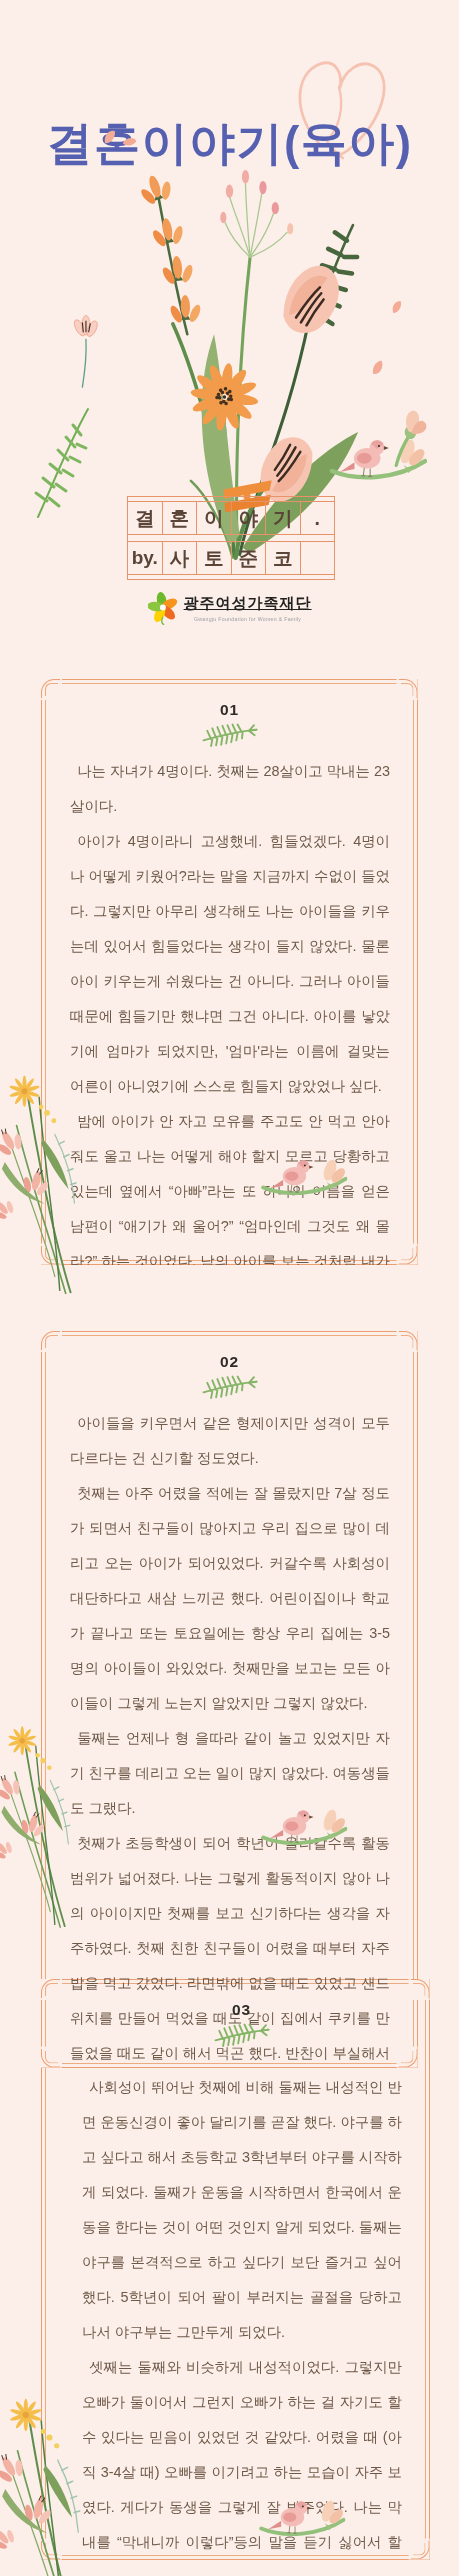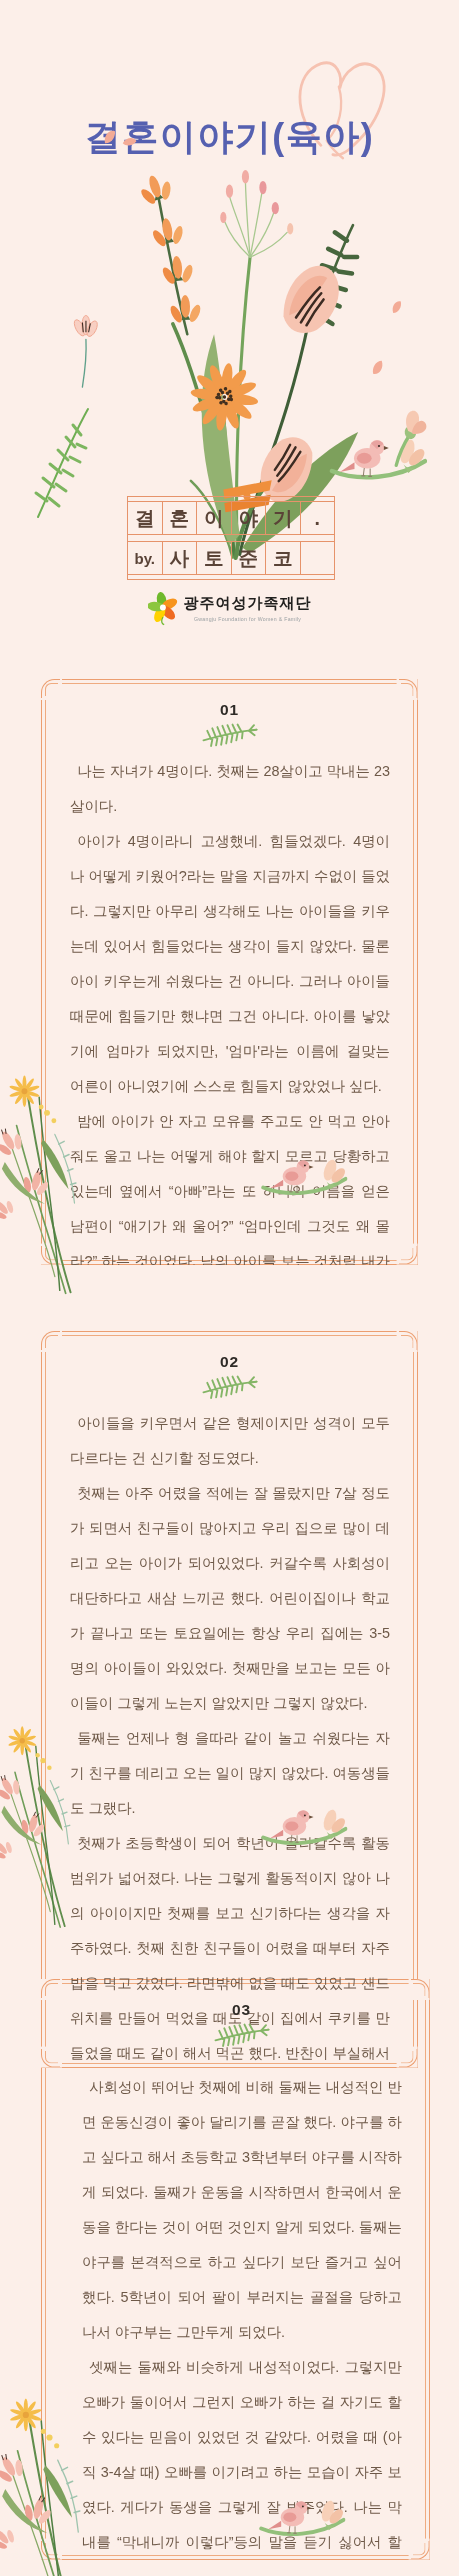--- a/index.html
+++ b/index.html
@@ -2,39 +2,39 @@
 <html style="font-size:8.2px"><head>
 <meta charset="utf-8">
 <style>
   html,body{margin:0;padding:0;}
   body{font-family:"Liberation Sans","DejaVu Sans",sans-serif;}
   .page{position:relative;width:459px;height:3246px;background:#fcefe9;overflow:hidden;}
 
   
   .heart{position:absolute;left:284px;top:37px;width:106px;height:124px;z-index:1;}
   .main-title{position:absolute;top:77px;left:0;width:100%;text-align:center;
-    font-size:36px;font-weight:700;color:#5560b0;letter-spacing:1.5px;z-index:2;margin-top:36px;}
+    font-size:46px;font-weight:700;color:#5560b0;letter-spacing:1.5px;z-index:2;margin-top:36px;}
   .bouquet{position:absolute;left:70px;top:164px;width:319px;height:397px;z-index:1;}
   .deco{position:absolute;z-index:3;}
 
   
   .ms-card{position:absolute;left:127px;top:496px;width:206px;border:1px solid #e6936a;z-index:4;background:transparent;}
   .ms-sp{height:4.1px;border-bottom:1px solid #e6936a;}
   .ms-sp2{height:4.1px;}
   .ms-gap{height:6.2px;border-bottom:1px solid #e6936a;}
   .ms-row{display:flex;border-bottom:1px solid #e6936a;}
   .ms-cell{flex:1;height:32px;display:flex;align-items:center;justify-content:center;
     font-size:19.6px;font-weight:600;color:#5a4337;border-right:1px solid #e6936a;}
   .ms-cell:last-child{border-right:none;}
-  .ms-by{font-size:15px;}
+  .ms-by{font-size:19px;}
 
   
   .logo{position:absolute;top:590px;left:50%;transform:translateX(-50%);
     display:flex;align-items:center;gap:6.2px;z-index:4;}
-  .logo-kr{font-size:15px;font-weight:800;color:#21201e;letter-spacing:1px;}
+  .logo-kr{font-size:15px;font-weight:800;color:#21201e;letter-spacing:1px;text-decoration:underline;}
   .logo-en{font-size:5.2px;color:#9aa0a3;margin-top:2.1px;text-align:center;letter-spacing:0.3px;}
 
   
   .story-box{position:absolute;left:41px;width:377px;overflow:hidden;}
   .box-outer{position:absolute;inset:0;border:1.5px solid #ec9e70;}
   .box-inner{position:absolute;inset:4.1px;border:1px solid #efab80;}
   .corner{position:absolute;width:20.6px;height:20.6px;background:#fcefe9;z-index:2;}
   .corner::before{content:"";position:absolute;top:0;left:0;width:19px;height:19px;box-sizing:border-box;
     border-top:1.5px solid #ec9e70;border-left:1.5px solid #ec9e70;border-top-left-radius:13.4px;}
   .corner::after{content:"";position:absolute;top:4.1px;left:4.1px;width:13.4px;height:13.4px;box-sizing:border-box;
@@ -379,21 +379,21 @@
     <div class="corner c-bl"></div>
     <div class="corner c-br"></div>
     <div class="box-content">
       <div class="sec-head">02</div>
       <div class="leaf-wrap"><svg style="width:72px;height:28px;" viewBox="0 0 140 54" width="72" height="28">
             <use href="#sym-leafdiv"></use>
           </svg></div>
       <div class="box-text">
         <p>아이들을 키우면서 같은 형제이지만 성격이 모두 다르다는 건 신기할 정도였다.</p>
         <p>첫째는 아주 어렸을 적에는 잘 몰랐지만 7살 정도가 되면서 친구들이 많아지고 우리 집으로 많이 데리고 오는 아이가 되어있었다. 커갈수록 사회성이 대단하다고 새삼 느끼곤 했다. 어린이집이나 학교가 끝나고 또는 토요일에는 항상 우리 집에는 3-5명의 아이들이 와있었다. 첫째만을 보고는 모든 아이들이 그렇게 노는지 알았지만 그렇지 않았다.</p>
-        <p>둘째는 언제나 형 을따라 같이 놀고 쉬웠다는 자기 친구를 데리고 오는 일이 많지 않았다. 여동생들도 그랬다.</p>
+        <p>둘째는 언제나 형 을따라 같이 놀고 있었지만 자기 친구를 데리고 오는 일이 많지 않았다. 여동생들도 그랬다.</p>
         <p>첫째가 초등학생이 되어 학년이 올라갈수록 활동범위가 넓어졌다. 나는 그렇게 활동적이지 않아 나의 아이이지만 첫째를 보고 신기하다는 생각을 자주하였다. 첫째 친한 친구들이 어렸을 때부터 자주 밥을 먹고 갔었다. 라면밖에 없을 때도 있었고 샌드위치를 만들어 먹었을 때도 같이 집에서 쿠키를 만들었을 때도 같이 해서 먹곤 했다. 반찬이 부실해서 정말 먹을 만한게 없다 생각될 떄에도 언제나 잘 먹어줬던 것을 기억한다.</p>
 
       </div>
     </div>
   </section>
 
   <section class="story-box" id="box3">
     <div class="box-outer"></div>
     <div class="box-inner"></div>
     <div class="corner c-tl"></div>

